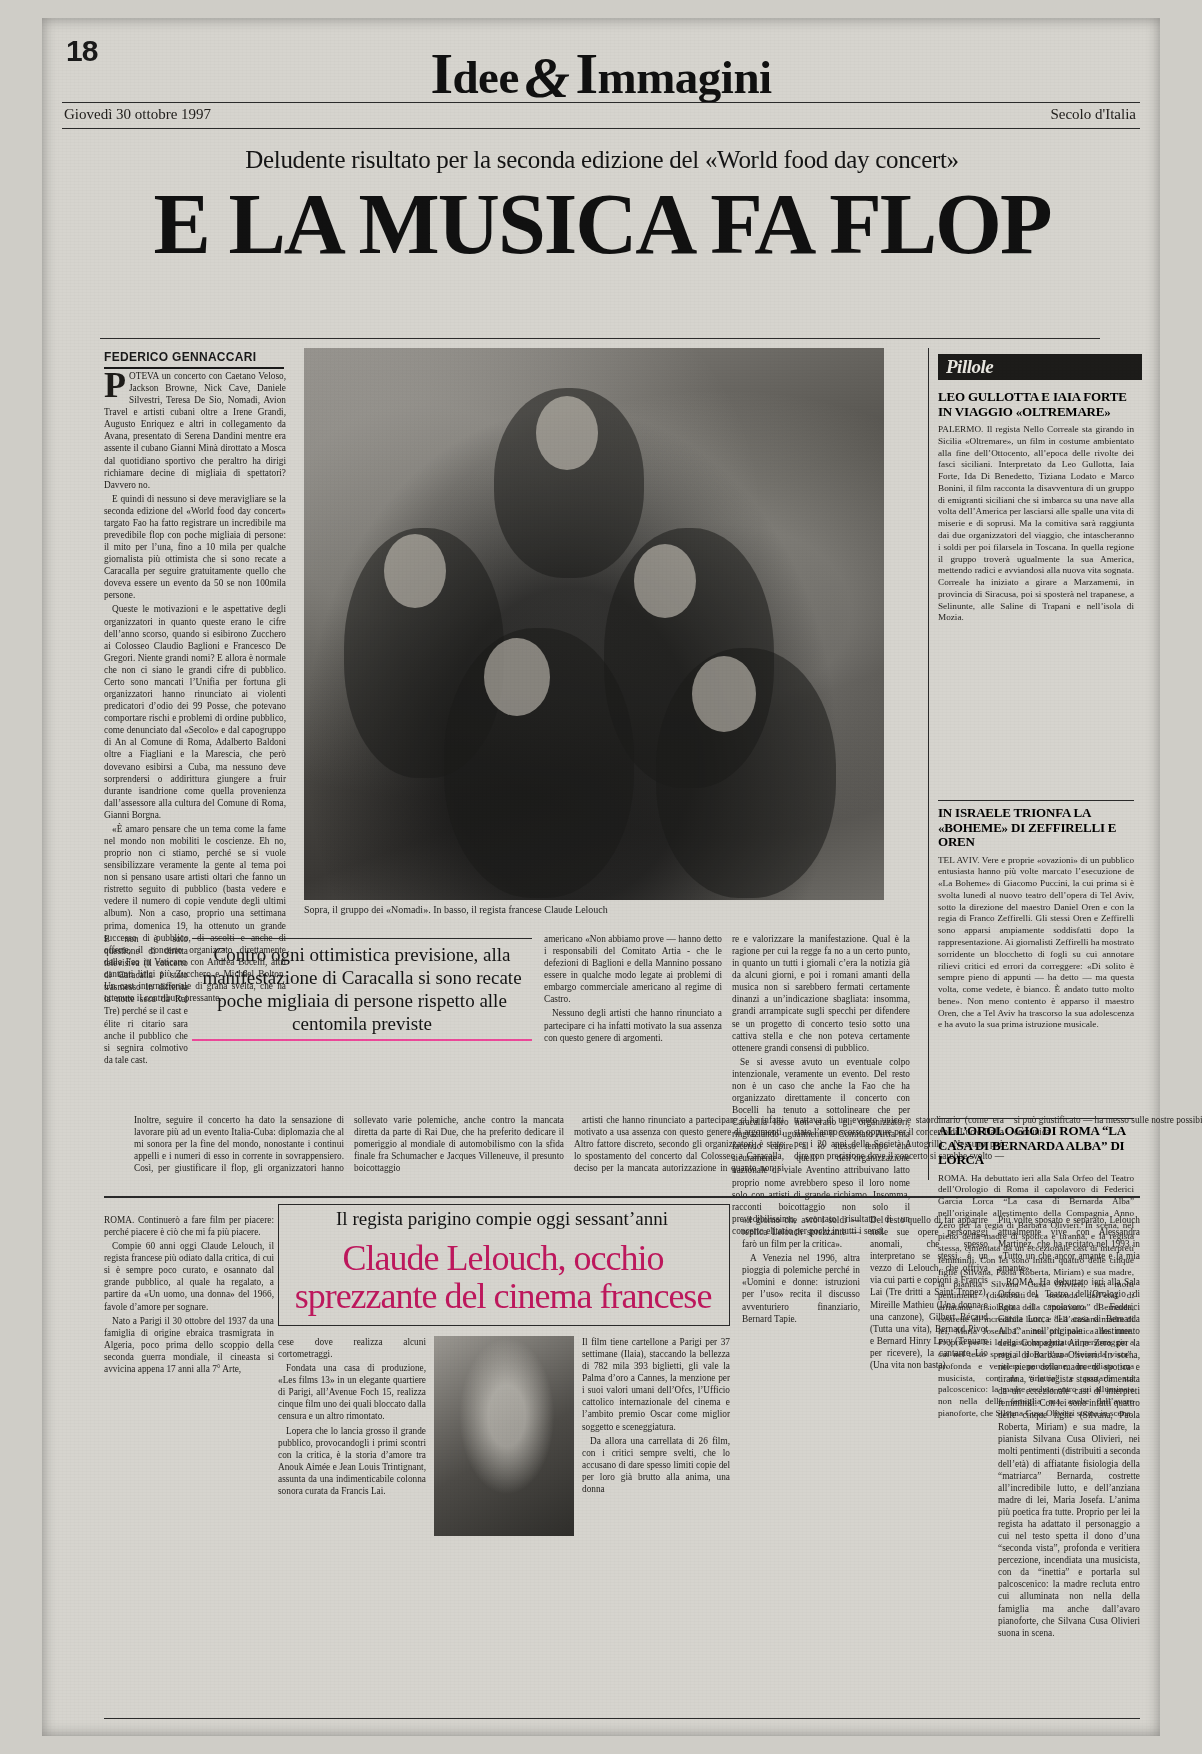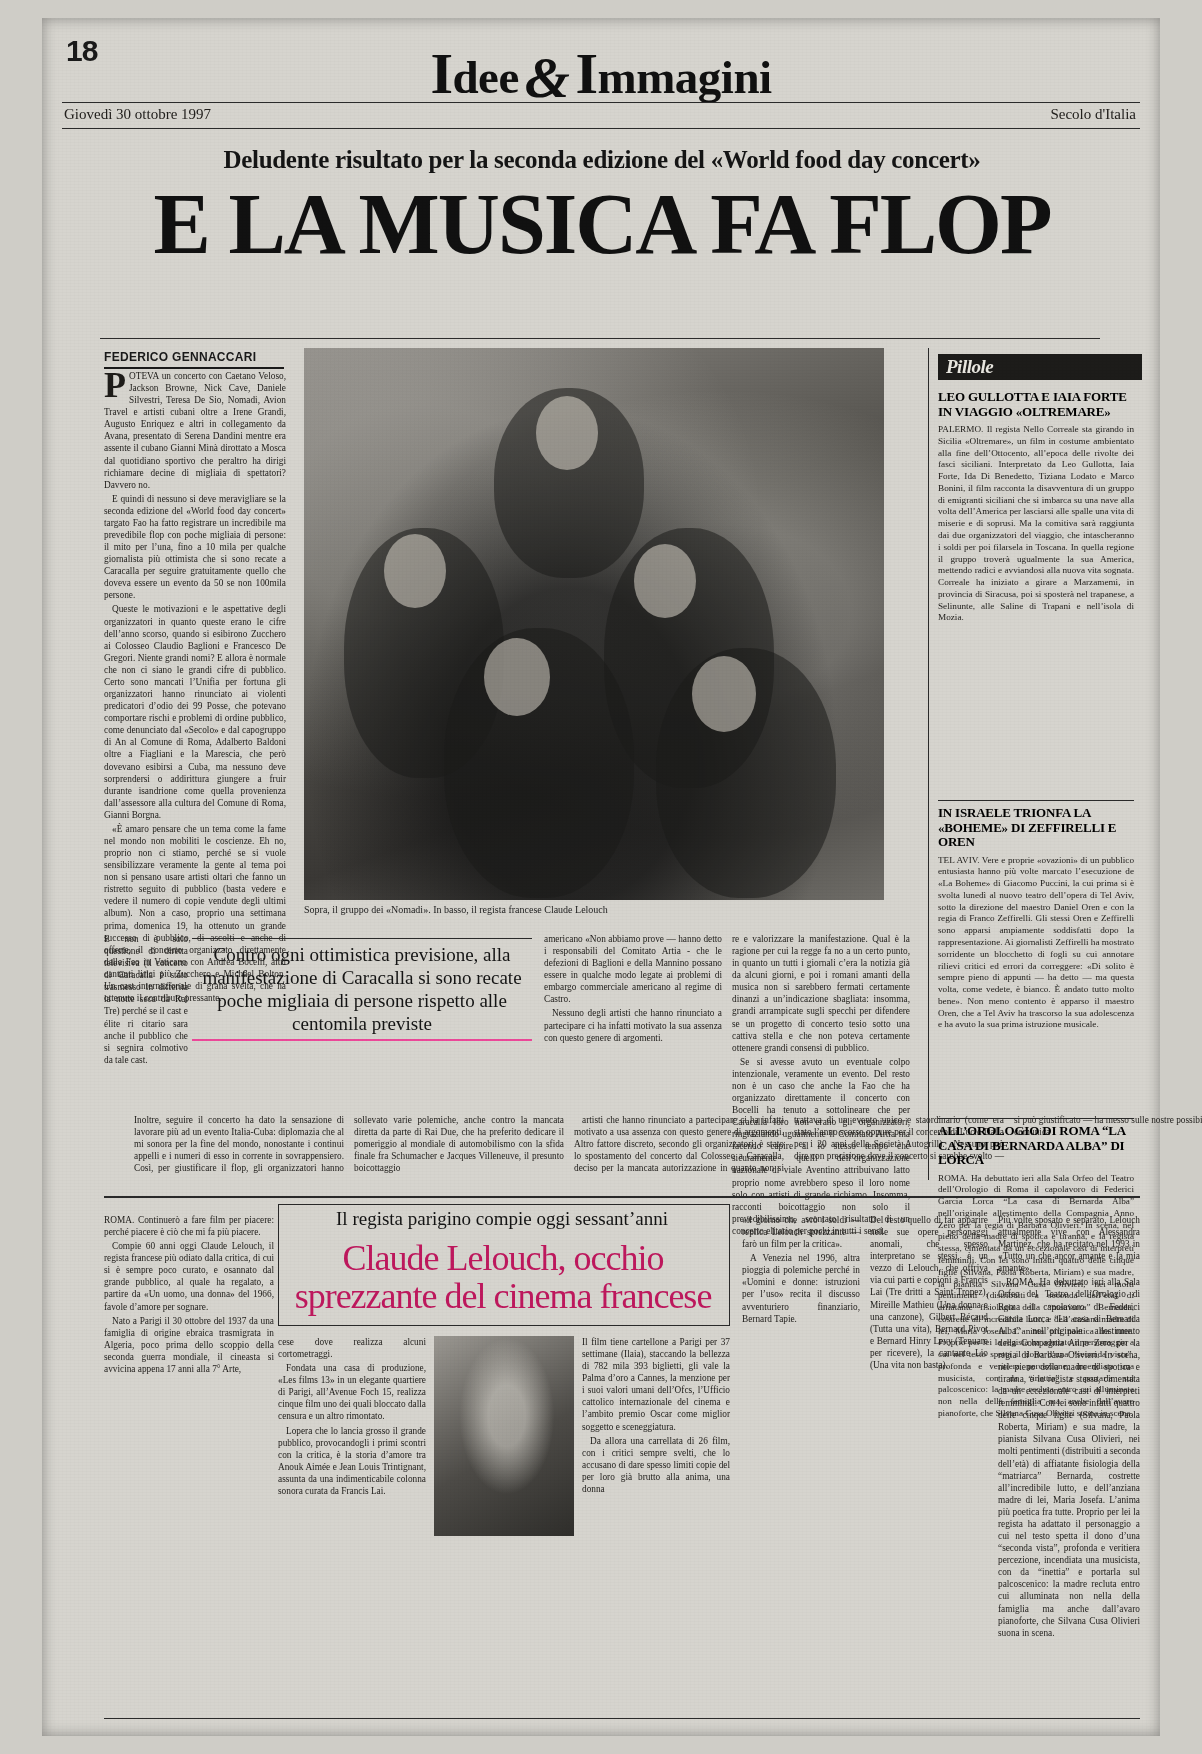--- a/index.html
+++ b/index.html
@@ -39,21 +39,21 @@
     position:absolute;right:24px;top:88px;font-size:15px;color:#23211e;
     font-family:"Liberation Serif",serif;
   }
   .topline2{
     position:absolute;left:20px;top:110px;width:1078px;height:0;
     border-top:1px solid #2a2a2a;
   }
   
   .kicker{
     position:absolute;left:110px;top:128px;width:900px;text-align:center;
-    font-weight:bold;font-size:25px;color:#151515;letter-spacing:-.3px;
+    font-weight:normal;font-size:25px;color:#151515;letter-spacing:-.3px;
   }
   .headline{
     position:absolute;left:60px;top:166px;width:1000px;text-align:center;
     font-size:86px;font-weight:bold;color:#111;letter-spacing:-2px;
     line-height:.95;
   }
   .subhead{
     position:absolute;left:50px;top:270px;width:1020px;text-align:center;
     font-style:italic;font-size:35px;color:#141414;letter-spacing:-.5px;
   }

